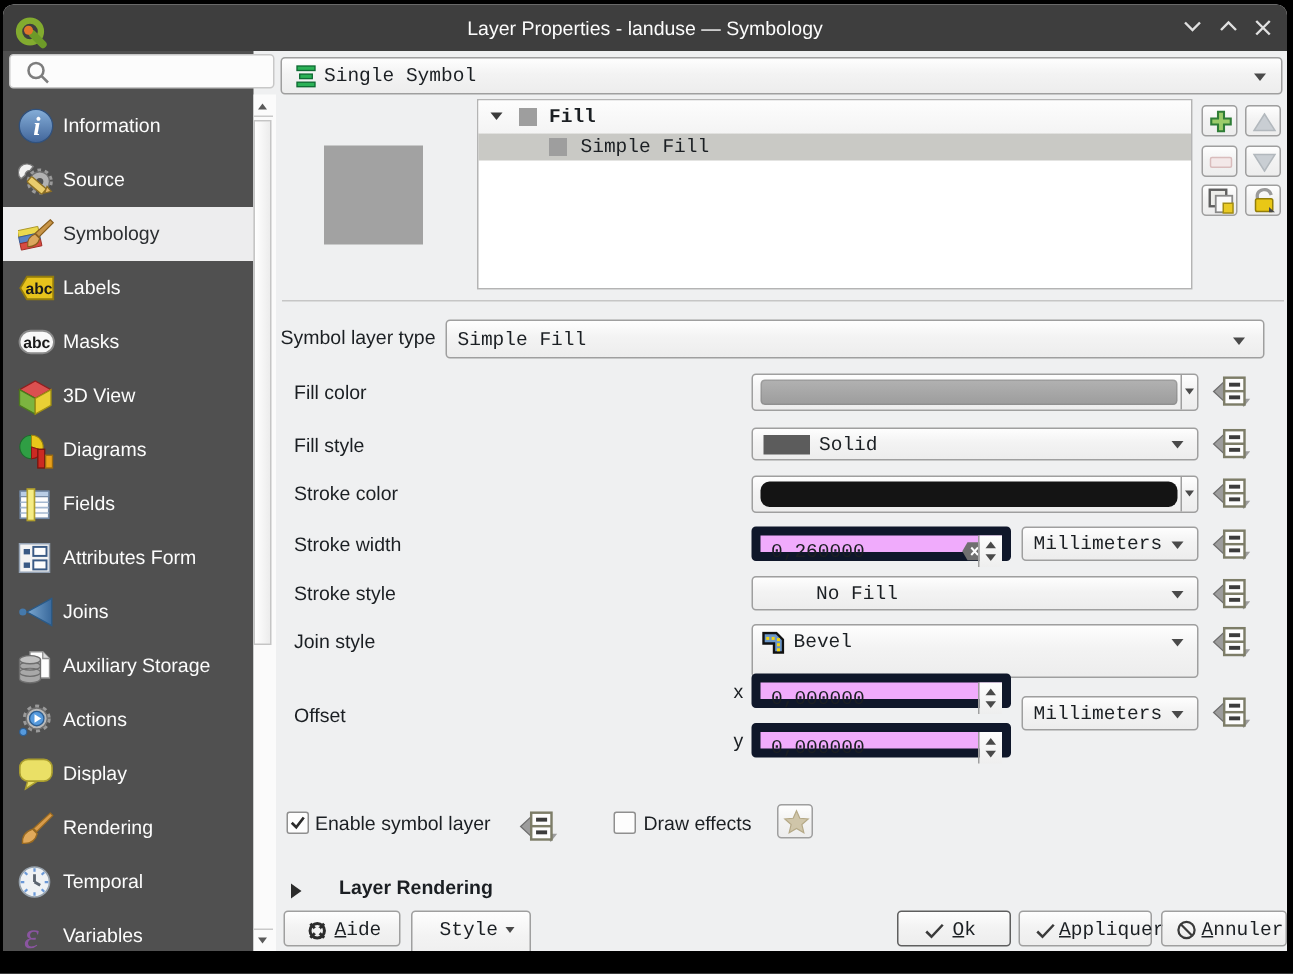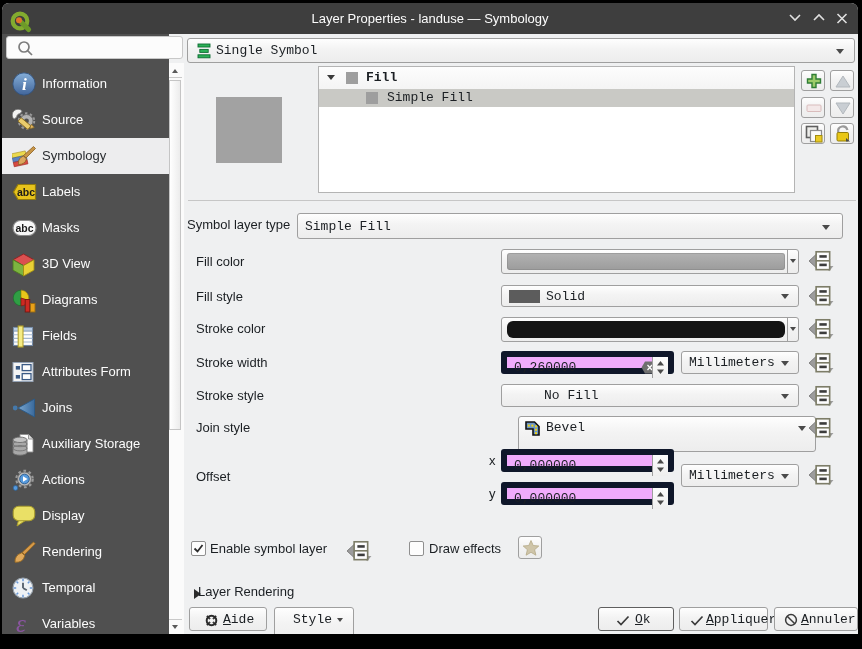--- a/index.html
+++ b/index.html
@@ -354,21 +354,21 @@
     <span class="lbl" style="left:194px;top:385px">Stroke style</span>
     <div class="combo" style="left:499px;top:381px;width:298px;height:23px">
       <span class="ctxt" style="left:42px;top:3px">No Fill</span>
       <div class="carr" style="right:9px;top:9px"></div>
     </div>
     <svg class="ovr" style="left:806px;top:382px" viewBox="0 0 24 20">
         <use href="#ovricon"></use>
       </svg>
 
     <span class="lbl" style="left:194px;top:417px">Join style</span>
-    <div class="combo" style="left:516px;top:413px;width:298px;height:36px">
+    <div class="combo" style="left:499px;top:413px;width:298px;height:36px">
       <svg style="position:absolute;left:6px;top:4px" width="15" height="15" viewBox="0 0 15 15">
           <path d="M1 1 H9.5 L14 5.5 V14 H8 V8 H1 Z" fill="#6b96c8" stroke="#111" stroke-width="1.6" stroke-linejoin="miter"></path>
           <g fill="#f2d411">
             <rect x="2.8" y="3.6" width="2" height="2"></rect>
             <rect x="6.4" y="3.6" width="2" height="2"></rect>
             <rect x="10" y="4.4" width="2" height="2"></rect>
             <rect x="10" y="7.8" width="2" height="2"></rect>
             <rect x="10" y="11.2" width="2" height="2"></rect>
           </g>
         </svg>
@@ -415,21 +415,21 @@
       </svg>
     <div class="chk" style="left:407px;top:538px"></div>
     <span class="lbl" style="left:427px;top:538px">Draw effects</span>
     <div class="pbtn" style="left:516px;top:533px;width:24px;height:23px">
       <svg width="18" height="18" viewBox="0 0 18 18" style="position:absolute;left:3px;top:2px">
           <path d="M9 1.5 L11.2 6.5 L16.8 7 L12.6 10.7 L13.9 16.2 L9 13.3 L4.1 16.2 L5.4 10.7 L1.2 7 L6.8 6.5 Z" fill="#cfc5a9" stroke="#b5a987" stroke-width="0.8"></path>
         </svg>
     </div>
 
     <div style="position:absolute;left:192px;top:586px;width:0;height:0;border-top:5px solid transparent;border-bottom:5px solid transparent;border-left:7px solid #2b2b2b"></div>
-    <span class="lbl" style="left:196px;top:581px;font-weight:normal">Layer Rendering</span>
+    <span class="lbl" style="left:224px;top:581px;font-weight:bold">Layer Rendering</span>
 
     <div class="pbtn" style="left:187px;top:604px;width:78px;height:24px">
       <svg width="15" height="15" viewBox="0 0 15 15" style="position:absolute;left:14px;top:5px">
           <path d="M2.9 2.9 L12.1 12.1 M12.1 2.9 L2.9 12.1" stroke="#2b2b2b" stroke-width="1.9"></path>
           <circle cx="7.5" cy="7.5" r="4.8" fill="none" stroke="#2b2b2b" stroke-width="2"></circle>
           <circle cx="7.5" cy="7.5" r="2.3" fill="#f3f3f3"></circle>
         </svg>
       <span class="ctxt" style="left:33px;top:4px"><span style="text-decoration:underline">A</span>ide</span>
     </div>
     <div class="pbtn" style="left:272px;top:604px;width:80px;height:36px">

